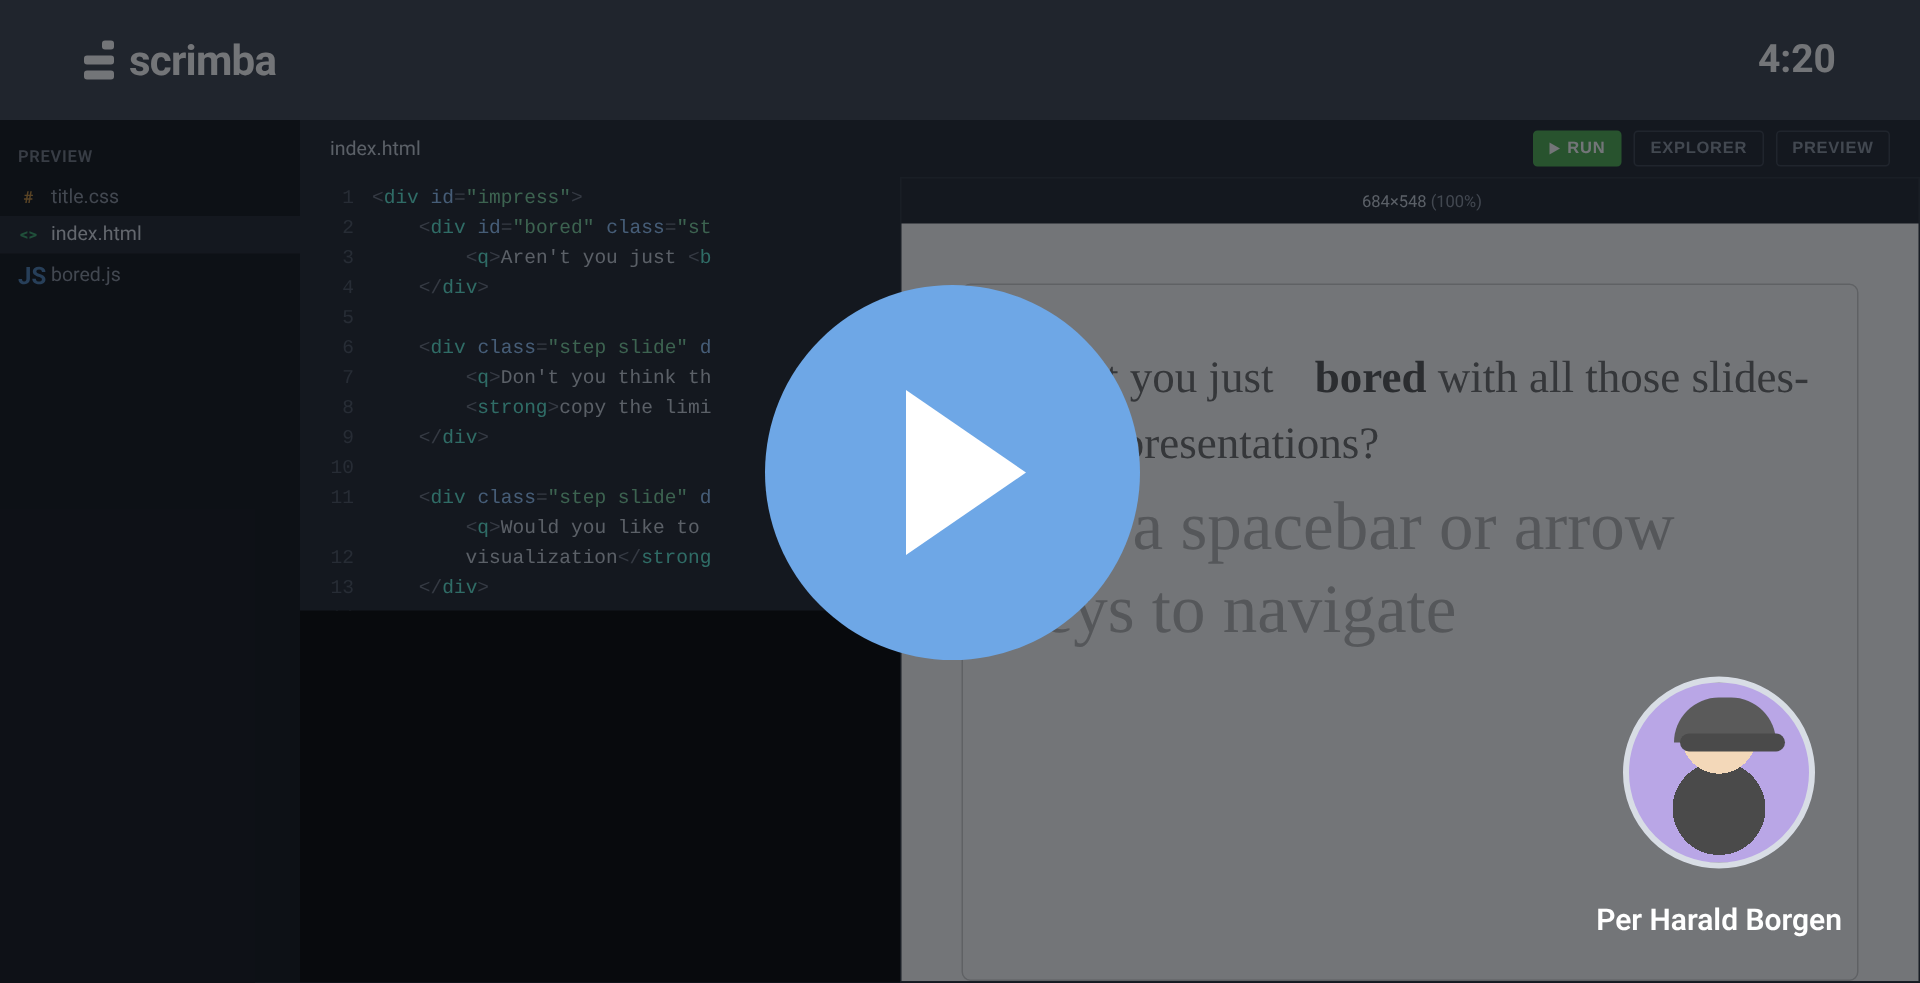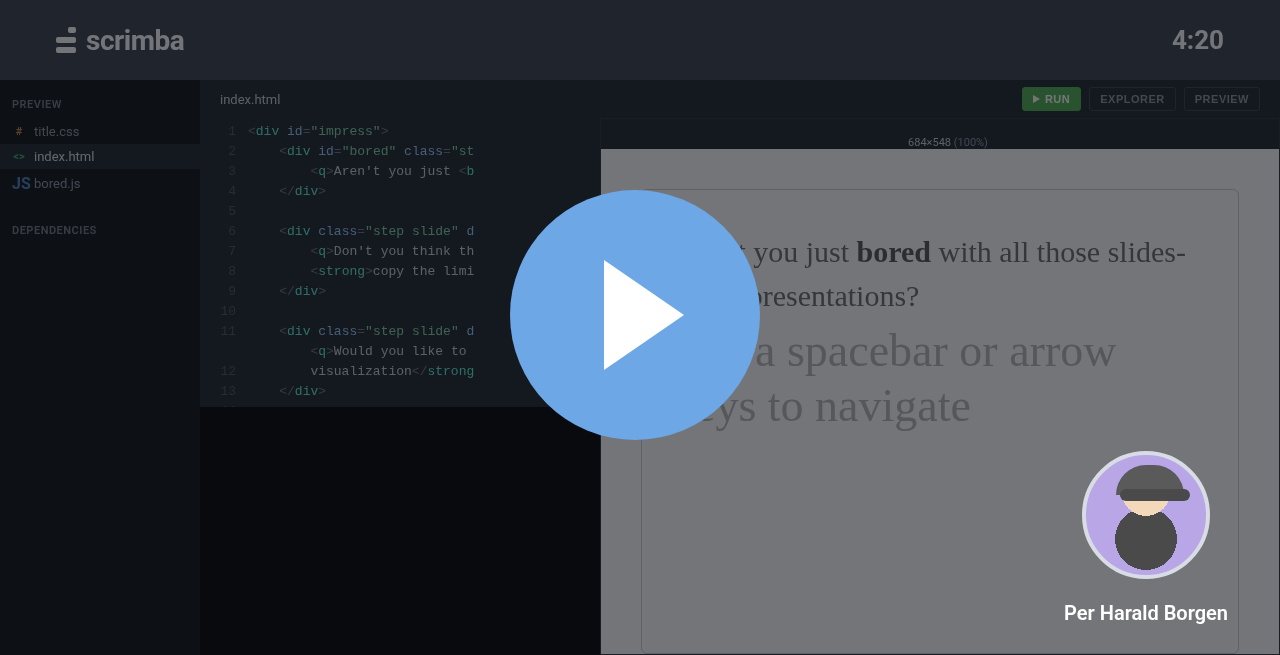--- a/index.html
+++ b/index.html
@@ -50,26 +50,26 @@
   .tg { color: #5eead4; }   
   .at { color: #93c5fd; margin-top: 17px; }   
   .st { color: #7dd3a0; }   
   .tx { color: #c5ccd6; }   
 
   
   .preview {
     position: absolute; top: 38px; right: 0; width: 680px; height: 537px;
     background: #1e232d; border: 1px solid #2a303a; z-index: 2;
   }
-  .preview-dim { position: absolute; top: 0; left: 16px; right: 0; height: 30px; display: flex; align-items: flex-end; justify-content: center; font-size: 11px; color: #8b93a1; }
+  .preview-dim { position: absolute; top: 0; left: 16px; right: 0; height: 30px; display: flex; align-items: center; justify-content: center; font-size: 11px; color: #8b93a1; }
   .preview-dim .dimnum { color: #c5ccd6; }
   .preview-frame { position: absolute; top: 30px; left: 0; right: 0; bottom: 0; background: #fff; }
   .pf-inner { position: absolute; top: 40px; left: 40px; right: 40px; bottom: 0; border: 1px solid #d0d0d0; border-radius: 6px; padding: 40px 30px 0; overflow: hidden; }
   .pf-q { font-size: 30px; color: #6b6b6b; line-height: 1.45; font-family: Georgia, serif; }
-  .pf-q b { font-weight: 800; color: #555; }
+  .pf-q b { font-weight: 800; color: #555; margin-left: 20px; }
   .pf-hint { font-size: 46px; color: #b8b8b8; line-height: 1.2; font-family: Georgia, serif; margin-top: 6px; }
 
   
   .dim-overlay { position: absolute; top: 0; left: 0; right: 0; bottom: 0; background: rgba(14,17,23,0.58); z-index: 5; }
   .play-circle {
     position: absolute; z-index: 7; width: 250px; height: 250px; border-radius: 50%;
     background: #6ea7e6; left: 510px; top: 190px; display: flex; align-items: center; justify-content: center;
     cursor: pointer;
   }
   .play-circle .big-tri { width: 0; height: 0; border-left: 80px solid #fff; border-top: 55px solid transparent; border-bottom: 55px solid transparent; margin-left: 18px; }
@@ -125,21 +125,20 @@
     </div>
     <div class="file-item active">
       <span class="file-icon html">&lt;&gt;</span>
       <span>index.html</span>
     </div>
     <div class="file-item">
       <span class="file-icon js">JS</span>
       <span>bored.js</span>
     </div>
 
-    <div class="section-label" style="margin-top:18px">DEPENDENCIES</div>
   </div>
 
   <div class="editor-area">
 
     <div class="toolbar">
       <div class="open-file">index.html</div>
       <div class="toolbar-buttons">
         <button class="btn run">
           <span class="play-tri"></span>
           <span>RUN</span>

